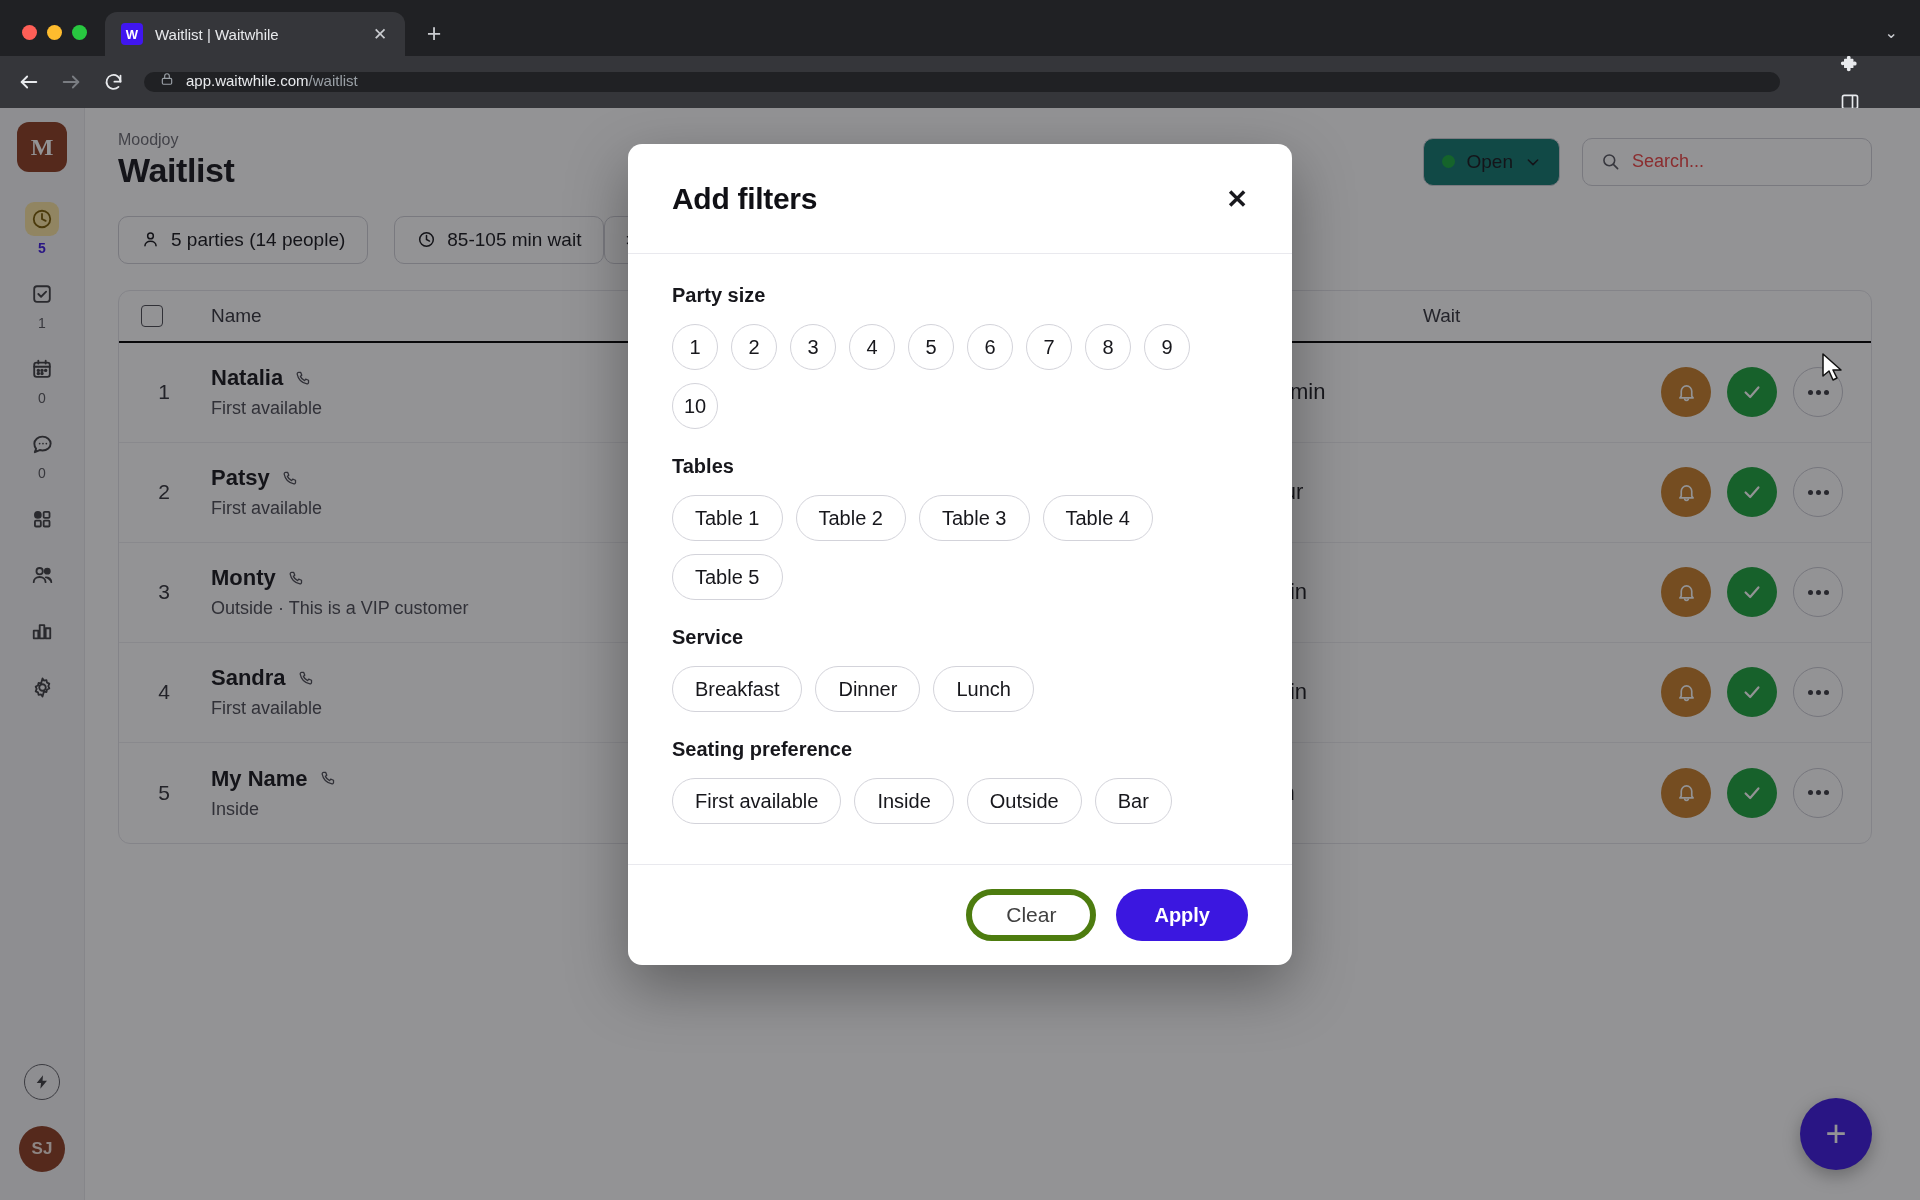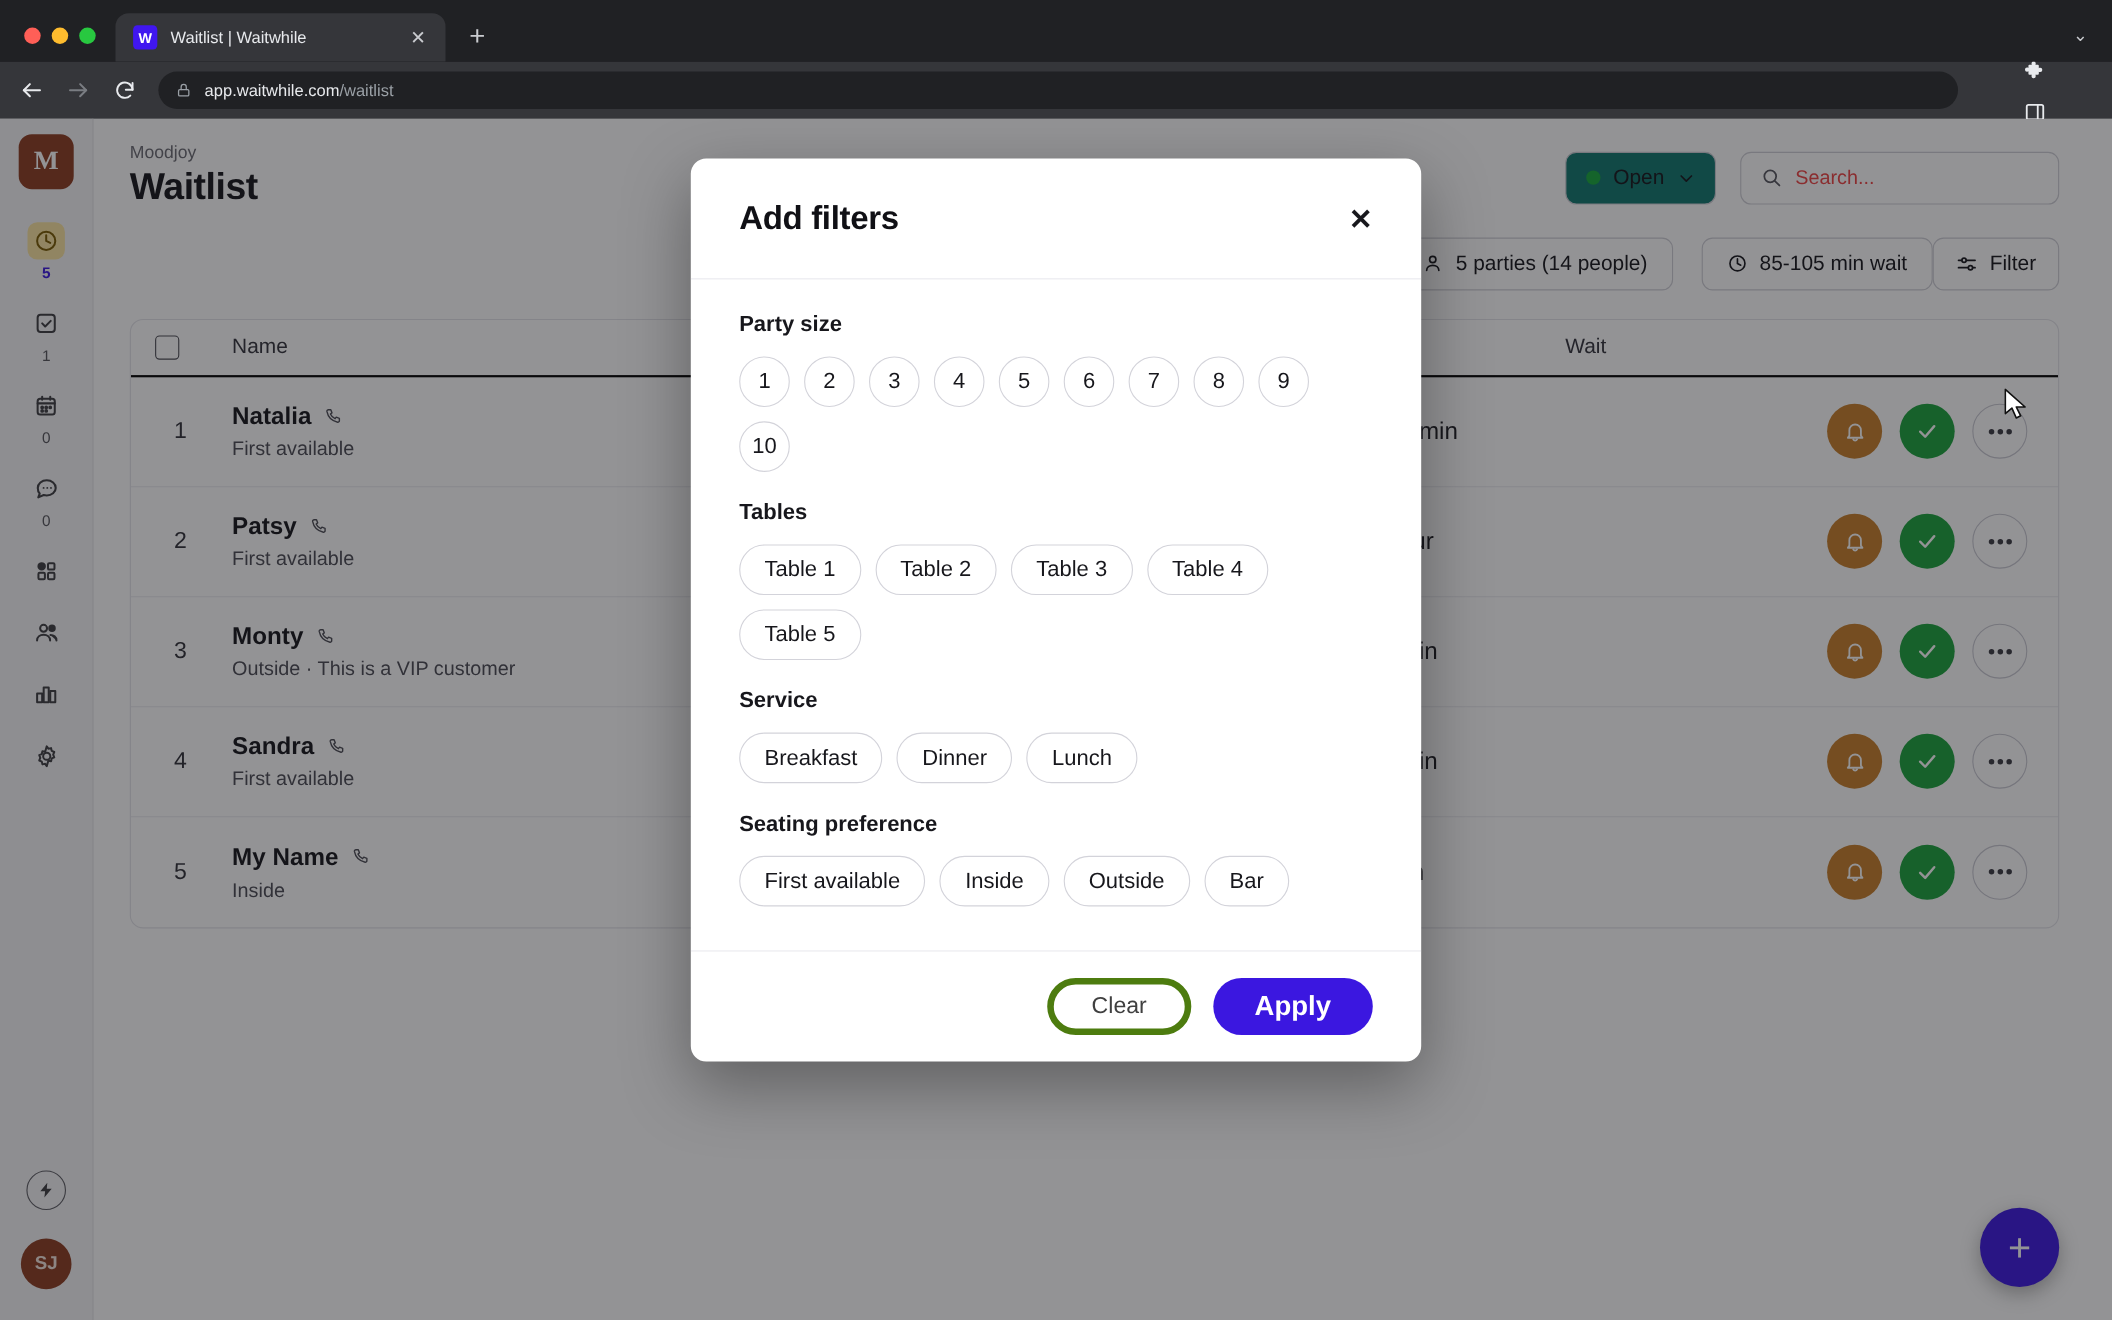--- a/index.html
+++ b/index.html
@@ -58,22 +58,22 @@
     height: 52px; background: #35363a;
     display: flex; align-items: center; padding: 0 12px 0 10px; gap: 4px;
   }
   .navbtn {
     width: 38px; height: 38px; border-radius: 50%; flex: none;
     display: flex; align-items: center; justify-content: center;
     color: #e8eaed;
   }
   .navbtn.disabled { color: #7a7d82; }
   .omnibox {
-    flex: 1; height: 34px; background: #202124; border-radius: 18px;
-    display: flex; align-items: center; gap: 12px; padding: 0 16px; margin: 0 8px;
+    flex: 1; height: 20px; background: #202124; border-radius: 18px;
+    display: flex; gap: 12px; padding: 0 16px; margin: 0 8px;
     min-width: 0;
   }
   .omnibox .url { font-size: 15px; color: #e8eaed; white-space: nowrap; }
   .omnibox .url .path { color: #9aa0a6; }
   .tb-icons { display: flex; align-items: center; gap: 2px; flex-direction: column; }
   .tb-icon {
     width: 36px; height: 36px; border-radius: 50%;
     display: flex; align-items: center; justify-content: center; color: #e8eaed;
   }
   .incognito-pill {
@@ -148,21 +148,21 @@
   }
   .green-dot { width: 13px; height: 13px; border-radius: 50%; background: #17a93b; }
   .open-pill .lbl { font-size: 19px; color: #15151a; }
   .search-box {
     width: 290px; height: 48px; border: 1px solid #cfcfd6; border-radius: 10px;
     background: #fff; display: flex; align-items: center; gap: 12px; padding: 0 18px;
   }
   .search-box .ph { font-size: 18px; color: #ef4444; }
 
   .stats-row {
-    display: flex; align-items: center; justify-content: flex-end;
+    display: flex; align-items: center; justify-content: flex-start;
     padding: 26px 48px 0 33px;
   }
   .stats-left { display: flex; gap: 26px; }
   .stat-chip {
     height: 48px; border: 1px solid #cfcfd6; border-radius: 10px; background: #fff;
     display: flex; align-items: center; gap: 11px; padding: 0 22px;
     font-size: 19px; color: #15151a;
   }
   .filter-btn {
     height: 48px; border: 1px solid #cfcfd6; border-radius: 10px; background: #fff;
@@ -250,21 +250,21 @@
     border-top: 1px solid #e9e9ee; padding: 24px 44px;
     display: flex; align-items: center; justify-content: flex-end; gap: 20px;
   }
   .btn-clear {
     height: 52px; padding: 0 34px; border-radius: 999px; border: 6px solid #4d7c0f;
     background: #fff; font-size: 21px; color: #404040;
     display: flex; align-items: center; justify-content: center;
   }
   .btn-apply {
     height: 52px; padding: 0 38px; border-radius: 999px; border: none;
-    background: #3b17e0; font-size: 25px; font-weight: 700; color: #fff;
+    background: #3b17e0; font-size: 20px; font-weight: 700; color: #fff;
     display: flex; align-items: center; justify-content: center;
   }
 
   .cursor { position: absolute; left: 1822px; top: 245px; }
 </style>
 </head>
 <body>
 
 <div class="browser">
 

